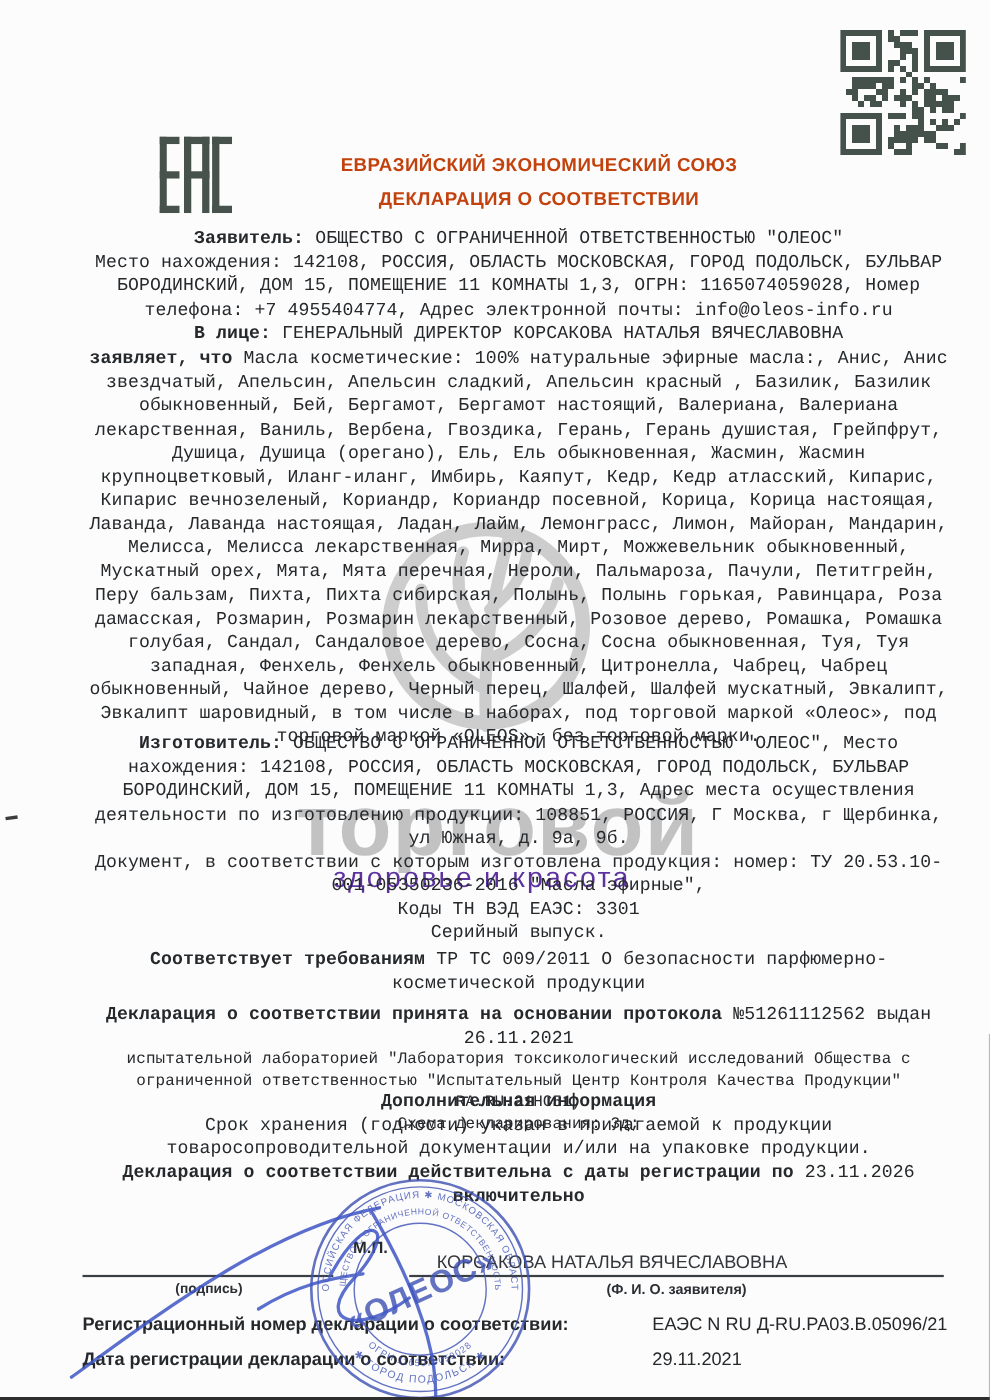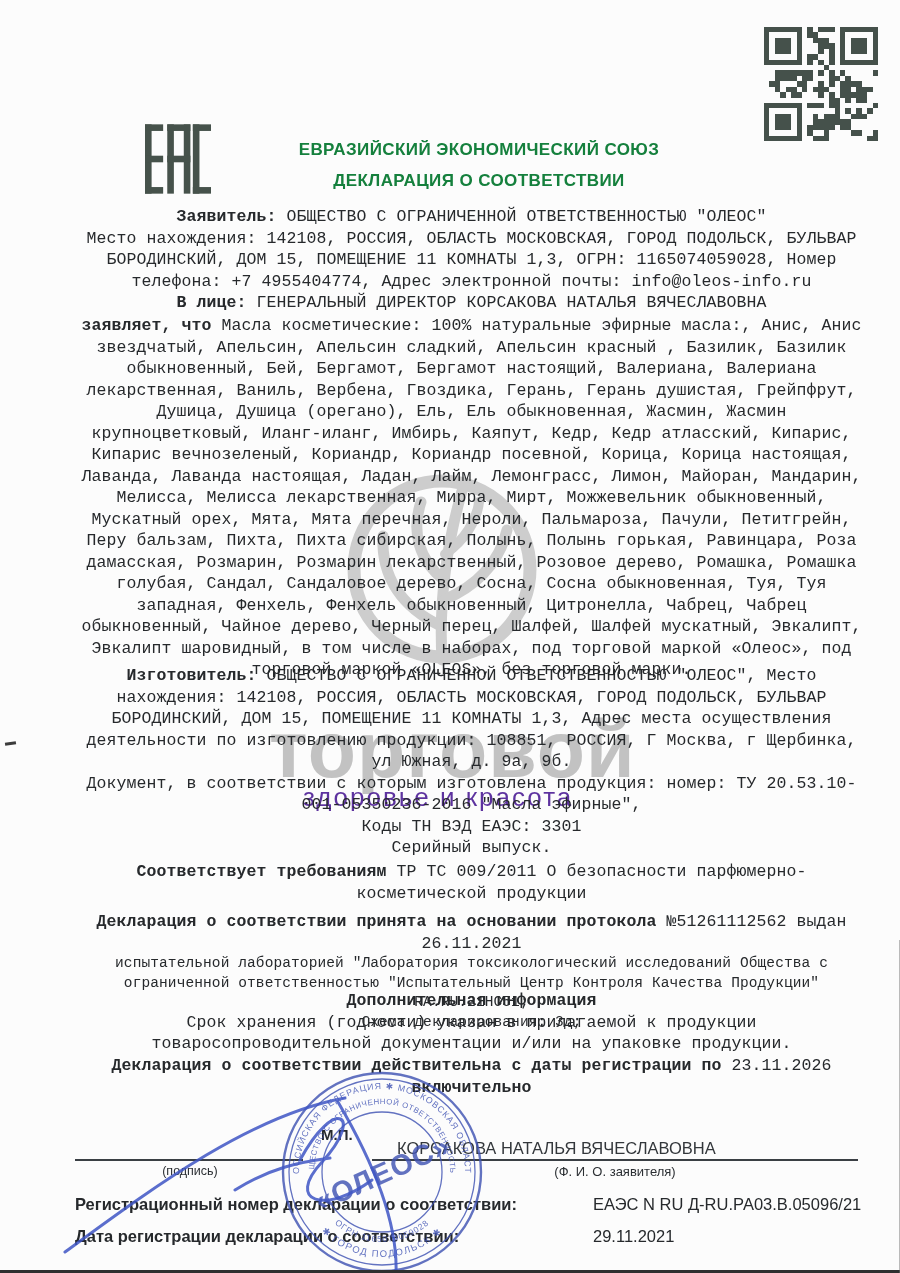--- a/index.html
+++ b/index.html
@@ -4,25 +4,25 @@
 <style>
   html,body{margin:0;padding:0;background:#e8e8e8;}
   #page{
     position:relative;width:900px;height:1273px;margin:0 auto;
     background:#fcfcfc;overflow:hidden;
     font-family:"Liberation Sans","DejaVu Sans",sans-serif;
     color:#26292c;
   }
   .abs{position:absolute;}
   .b{font-weight:bold;}
-  .title{left:109px;width:740px;text-align:center;font-weight:bold;font-size:17px;letter-spacing:.4px;color:#15803d;}
+  .title{left:120px;width:740px;text-align:center;font-weight:bold;font-size:17px;letter-spacing:.4px;color:#c2410c;}
   .body-block{left:75px;width:793px;font-size:16.5px;line-height:21.5px;letter-spacing:.1px;text-align:center;font-family:Liberation Mono, monospace;}
   .small{font-size:14.5px;line-height:19.5px;}
   .hr{border-top:2px solid #3a3f44;height:0;}
-  .cap{font-size:12.5px;color:#2b2f33;text-align:center;}
+  .cap{font-size:12.5px;color:#2b2f33;text-align:center;font-weight:bold;}
   
   .wm-brand{left:269px;top:704px;font-size:79px;font-weight:bold;color:#b9b9b9;letter-spacing:1px;opacity:.85;white-space:nowrap;}
   .wm-tag{left:303px;top:782px;font-size:26px;color:#4c1d95;letter-spacing:2px;opacity:.9;white-space:nowrap;}
   .reg-row{left:75px;width:793px;font-size:16.5px;}
   .reg-val{position:absolute;left:478px;top:0;font-weight:normal;white-space:nowrap;margin-left:40px;}
   .mp{left:321px;top:1126px;font-size:15px;font-weight:bold;}
   .sig-name{left:383px;top:1139px;font-size:16.5px;color:#33373b;white-space:nowrap;margin-left:14px;}
   svg{display:block;}
 </style>
 </head>

